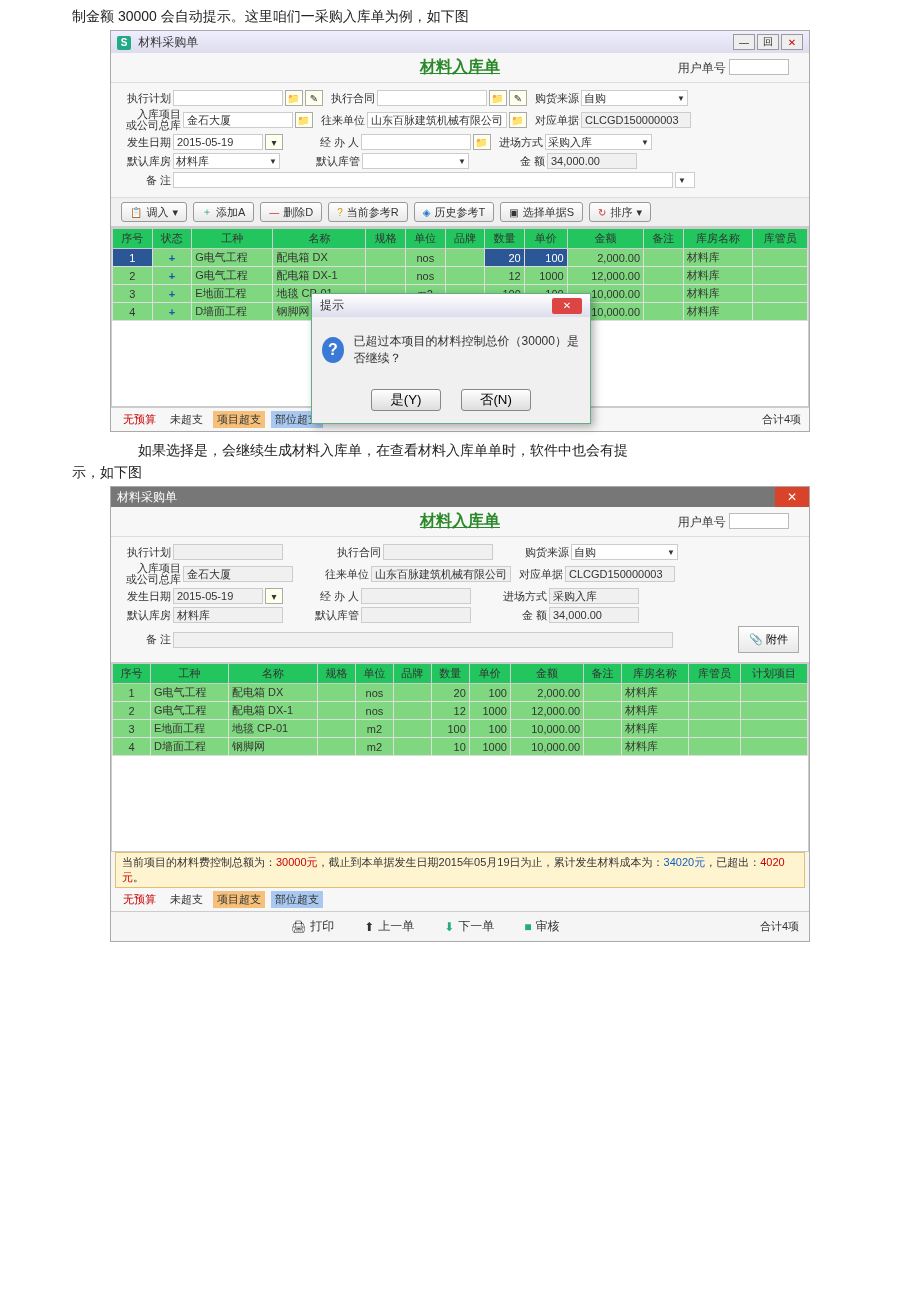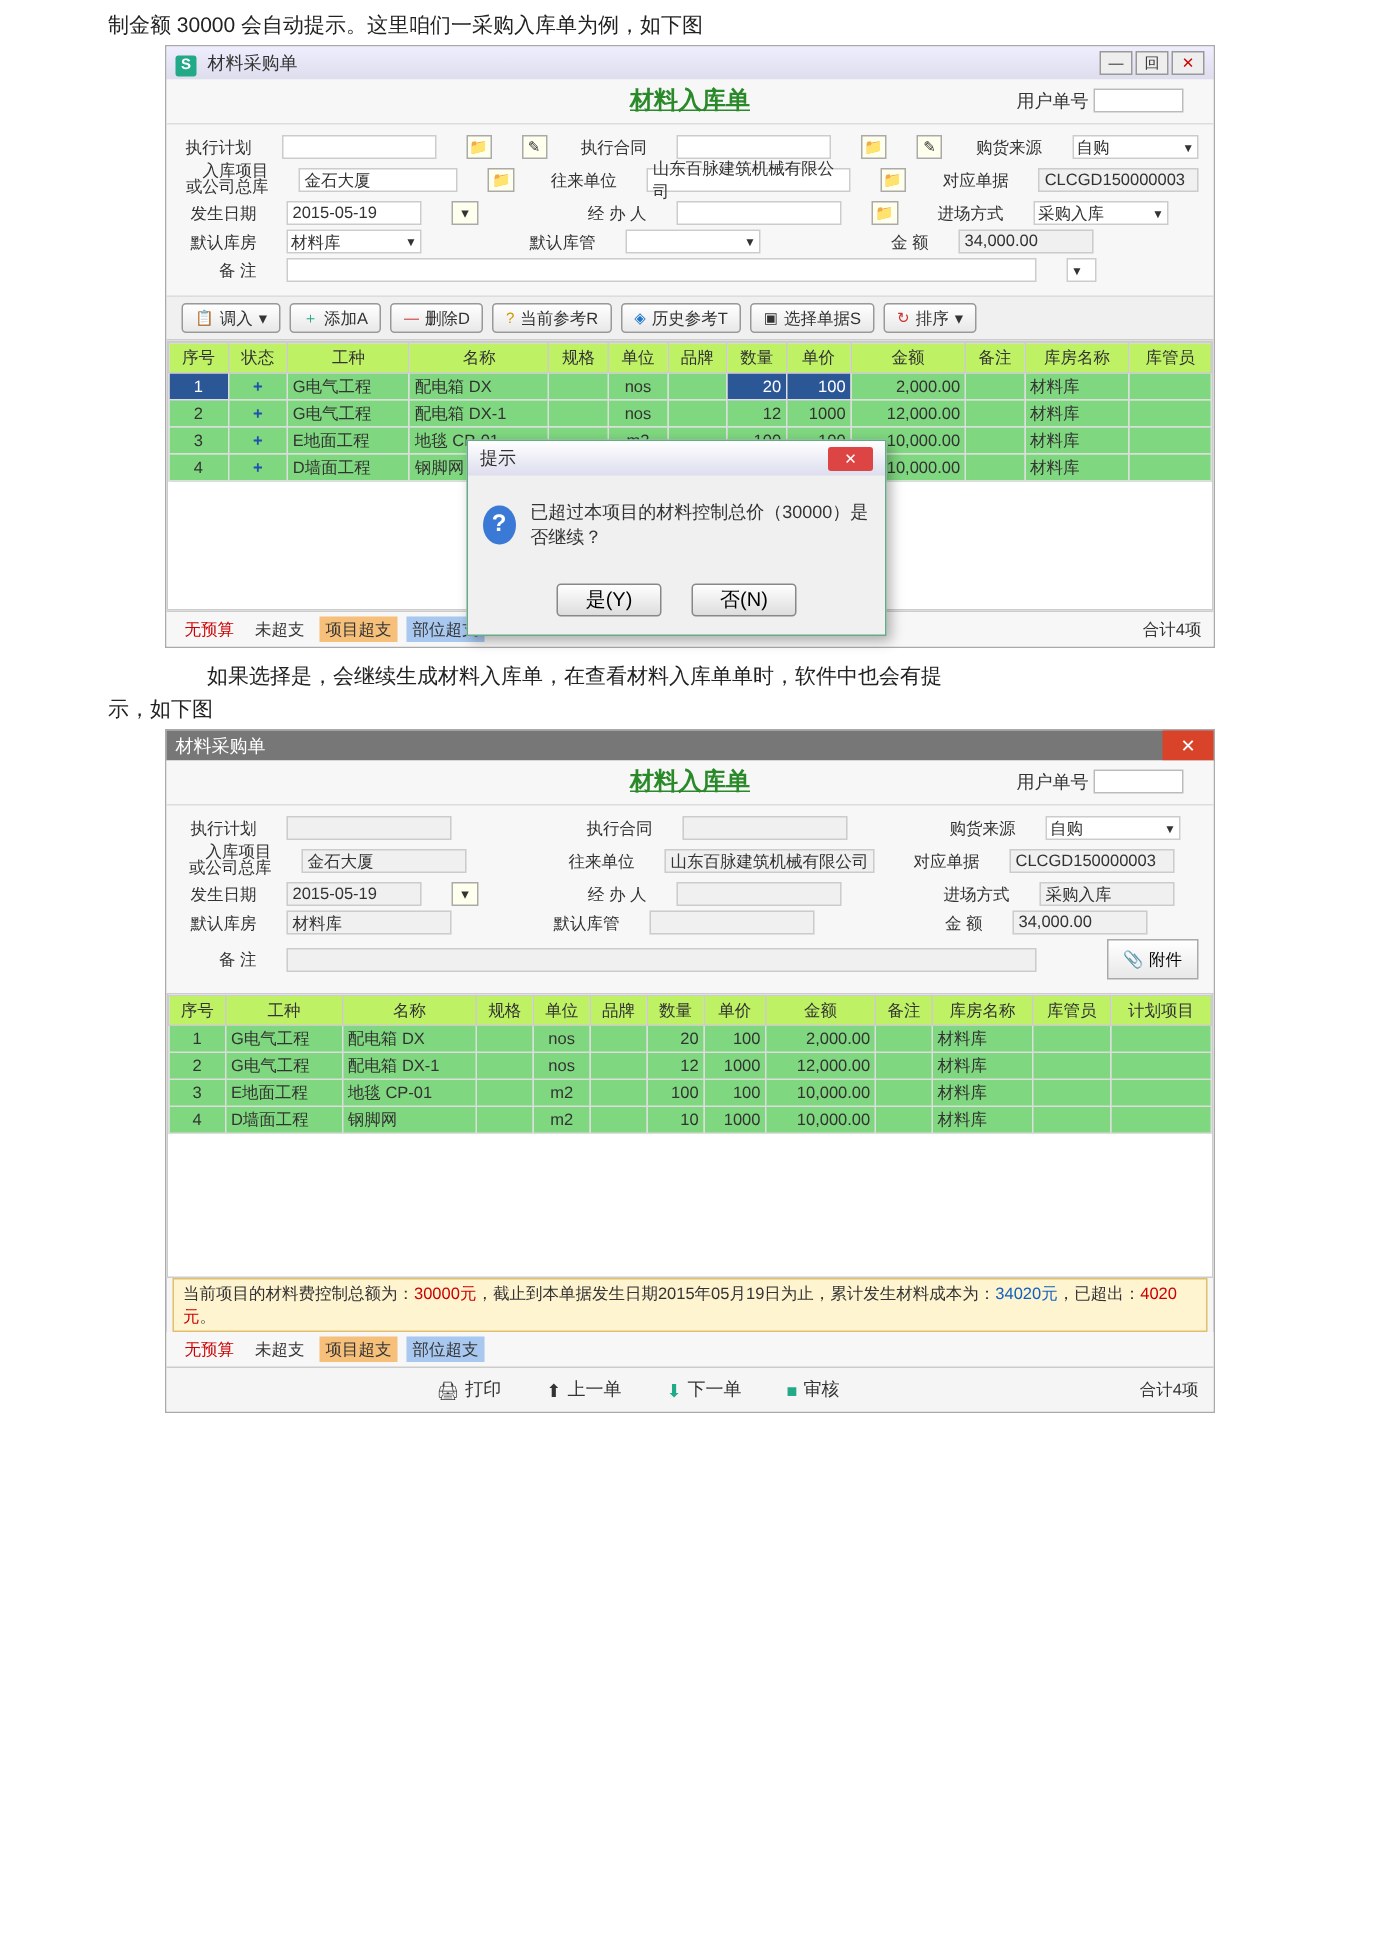--- a/index.html
+++ b/index.html
@@ -71,21 +71,21 @@
       font-size: 12px;
     }
     .user-no input {
       width: 60px; height: 16px;
       border: 1px solid #bbb;
     }
     .form-area {
       padding: 4px 10px 6px 10px;
       background: #f7f7f7;
     }
-    .form-row { display: flex; align-items: center; gap: 20px; margin: 3px 0; }
+    .form-row { display: flex; align-items: center; gap: 2px; margin: 3px 0; }
     .lbl { font-size: 11px; color: #333; text-align: right; }
     .lbl.w50 { width: 50px; }
     .lbl.w60 { width: 60px; }
     .fld {
       border: 1px solid #ccc;
       background: #fff;
       height: 16px;
       padding: 0 3px;
       font-size: 11px;
       display: inline-flex; align-items: center;
@@ -97,21 +97,21 @@
     .fld.w500 { width: 500px; }
     .ico-btn {
       width: 18px; height: 16px;
       border: 1px solid #aaa;
       background: #ffe;
       display: inline-flex; align-items: center; justify-content: center;
       font-size: 10px;
       cursor: pointer;
     }
     .dd {
-      width: 90px; height: 16px;
+      width: 107px; height: 16px;
       border: 1px solid #ccc;
       background: #fff;
       font-size: 11px;
       padding: 0 2px;
       display: inline-flex; align-items: center; justify-content: space-between;
     }
     .dd .caret { font-size: 8px; }
     .toolbar {
       display: flex; gap: 6px; align-items: center;
       padding: 4px 10px;
@@ -130,21 +130,21 @@
       border-radius: 3px;
     }
     .tbtn .ic { font-size: 10px; }
     .tbl {
       width: 100%;
       border-collapse: collapse;
       background: #fff;
       font-size: 11px;
     }
     .tbl th {
-      background: #bef264;
+      background: #22c55e;
       border: 1px solid #ccc;
       padding: 2px 3px;
       font-weight: normal;
       color: #333;
     }
     .tbl td {
       border: 1px solid #ddd;
       padding: 1px 3px;
       height: 16px;
       background: #7fd87f;

